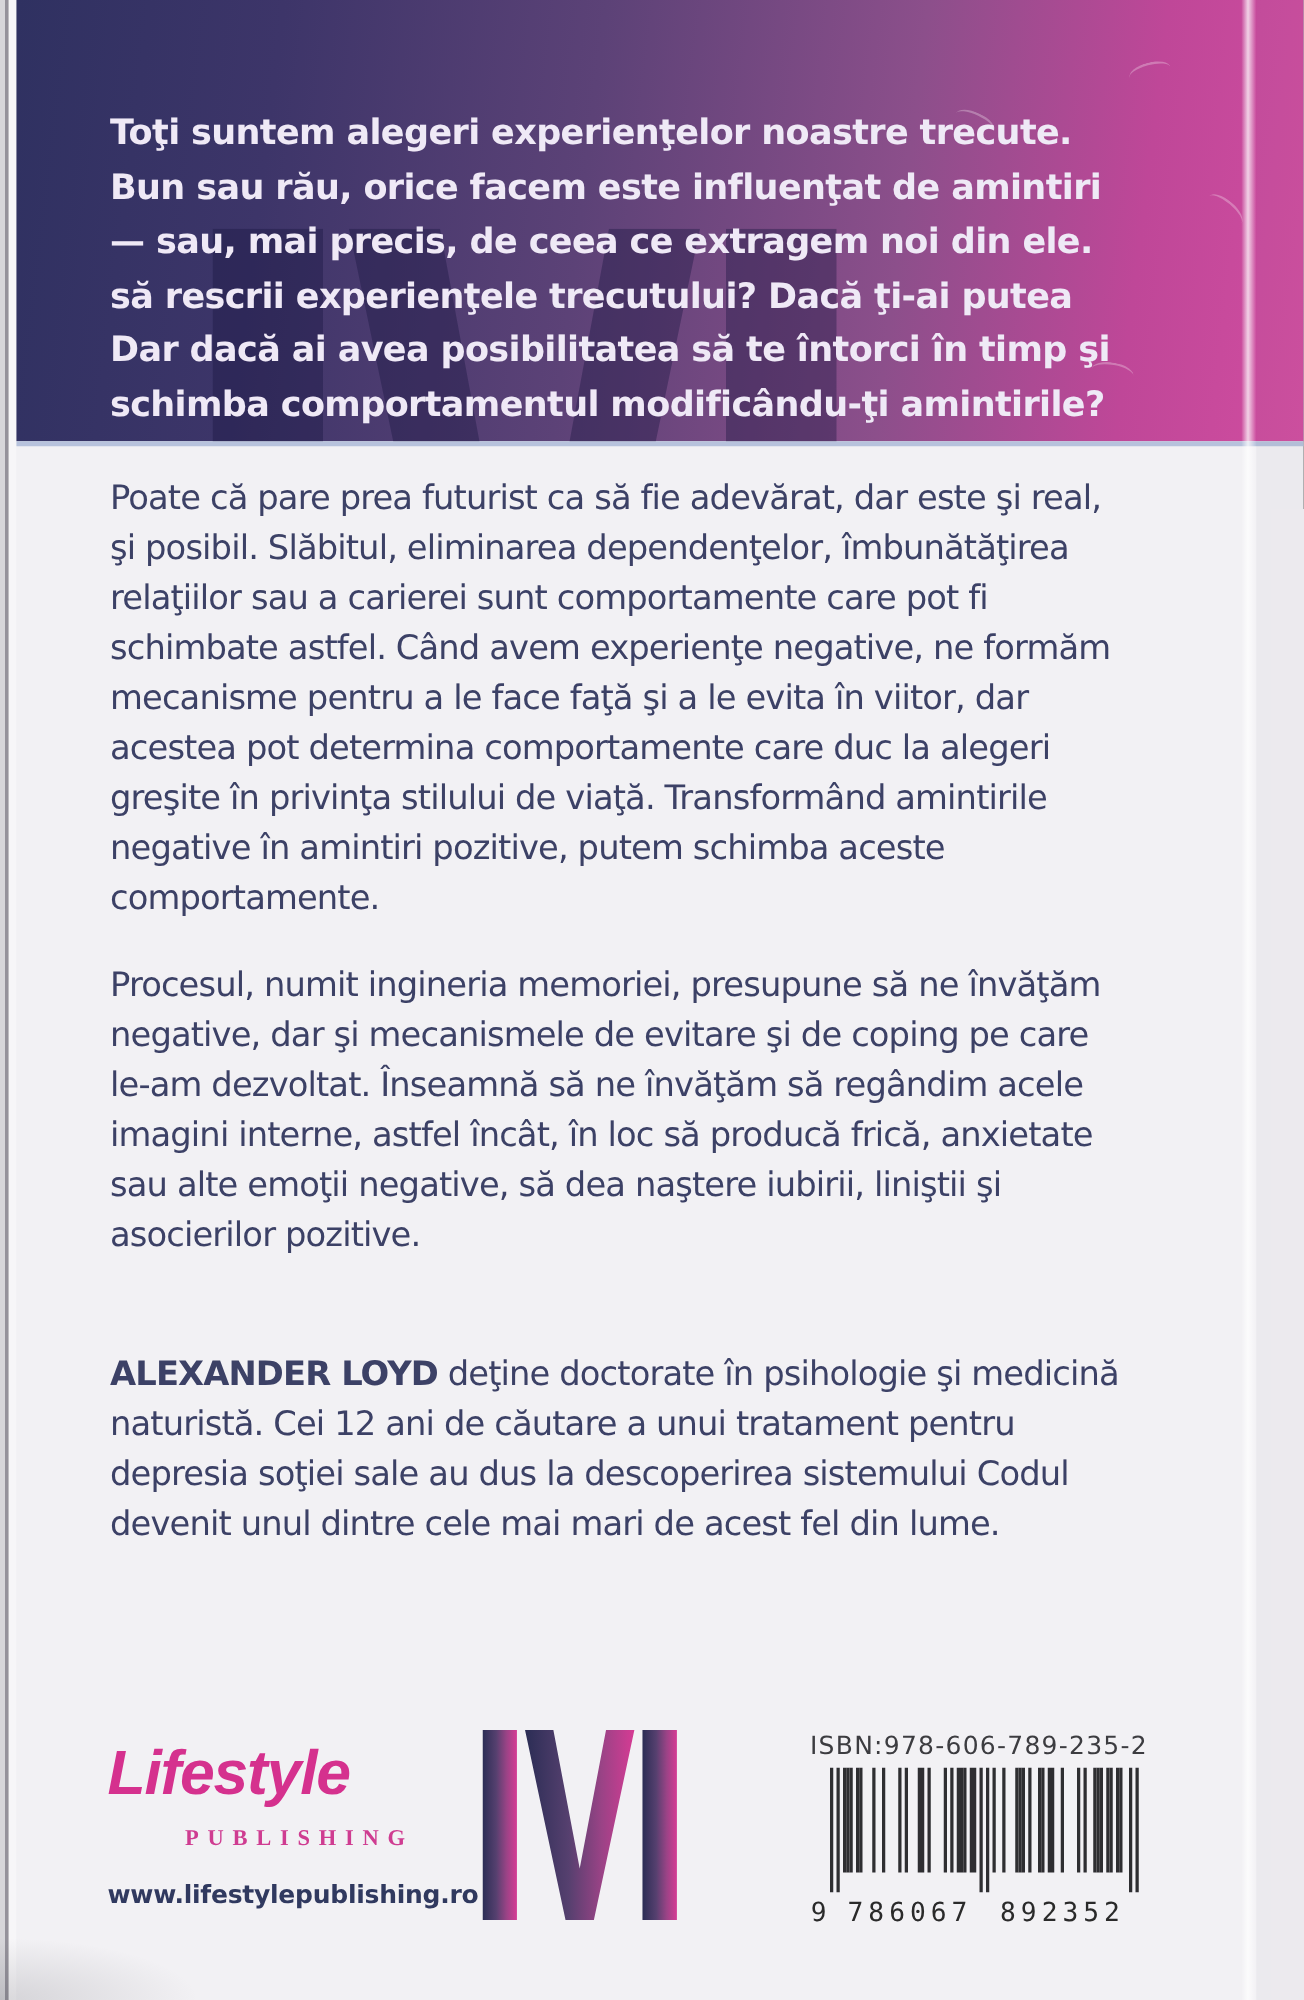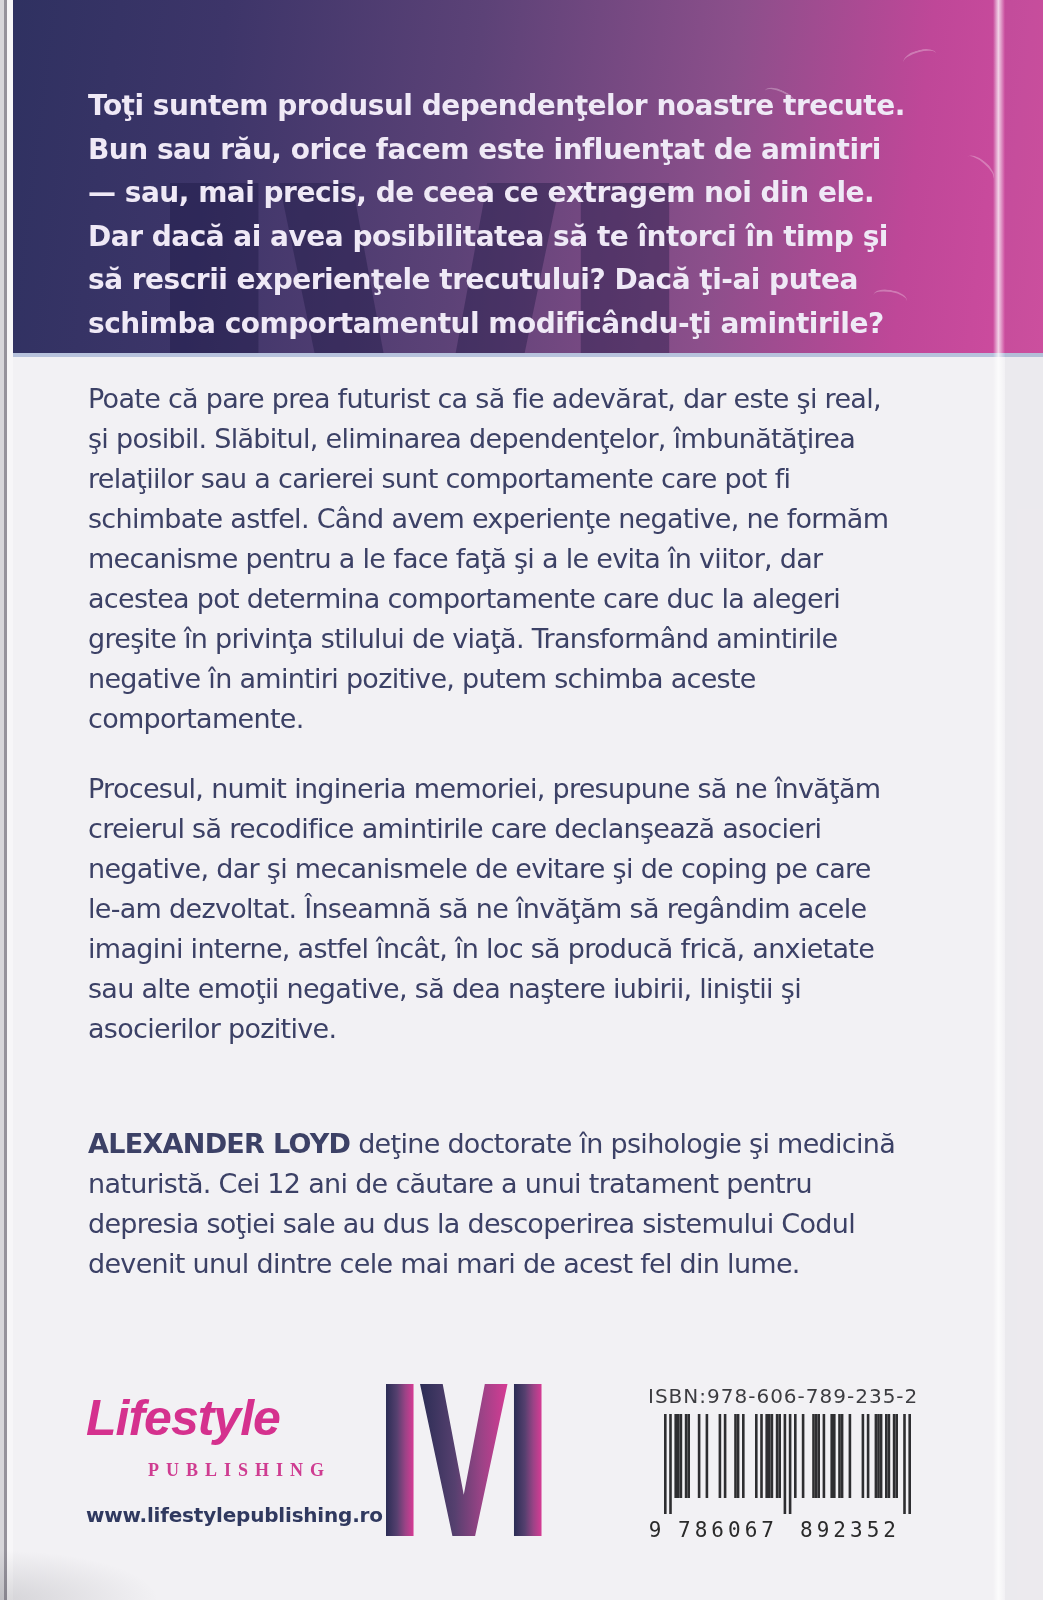--- a/index.html
+++ b/index.html
@@ -29,21 +29,21 @@
   .quote .line{
     white-space:nowrap;height:43.5px;line-height:43.5px;
     font-size:28px;font-weight:bold;letter-spacing:-0.5px;color:#efe9f6;
   }
   
   .para{position:absolute;left:88px;}
   .para .line{
     white-space:nowrap;height:40px;line-height:40px;
     font-size:27px;letter-spacing:-0.7px;color:#3c4166;
   }
-  .p1{top:379px;} .p2{top:769px;} .bio{top:1124px;}
+  .p1{top:379px;} .p2{top:769px;} .bio{top:1080px;}
   .bio .bold{font-weight:bold;}
   
   .publisher{position:absolute;left:86px;top:1390px;width:260px;}
   .logo-main{
     font-family:Liberation Sans, sans-serif;font-style:italic;font-weight:bold;
     font-size:50px;line-height:56px;color:#d5318e;letter-spacing:-1px;
   }
   .logo-sub{
     margin-left:62px;margin-top:14px;
     font-family:"Liberation Serif", serif;font-weight:bold;
@@ -82,44 +82,43 @@
         <polygon points="0,0 17,0 17,96 0,96"></polygon>
         <polygon points="21,0 35,0 48,70 61,0 75,0 55,96 41,96"></polygon>
         <polygon points="79,0 96,0 96,96 79,96"></polygon>
       </g>
     </svg>
     <div class="band-glint" style="left:750px;top:90px;transform:rotate(25deg);"></div>
     <div class="band-glint" style="left:890px;top:50px;transform:rotate(-15deg);"></div>
     <div class="band-glint" style="left:950px;top:160px;transform:rotate(40deg);"></div>
     <div class="band-glint" style="left:860px;top:290px;transform:rotate(10deg);"></div>
     <div class="quote">
-        <div class="line">Toţi suntem produsul dependenţelor noastre trecute.</div>
+        <div class="line">Toţi suntem alegeri experienţelor noastre trecute.</div>
         <div class="line">Bun sau rău, orice facem este influenţat de amintiri</div>
         <div class="line">— sau, mai precis, de ceea ce extragem noi din ele.</div>
+        <div class="line">să rescrii experienţele trecutului? Dacă ţi-ai putea</div>
         <div class="line">Dar dacă ai avea posibilitatea să te întorci în timp şi</div>
-        <div class="line">să rescrii experienţele trecutului? Dacă ţi-ai putea</div>
         <div class="line">schimba comportamentul modificându-ţi amintirile?</div>
       </div>
   </div>
 
   <div class="para p1">
       <div class="line">Poate că pare prea futurist ca să fie adevărat, dar este şi real,</div>
       <div class="line">şi posibil. Slăbitul, eliminarea dependenţelor, îmbunătăţirea</div>
       <div class="line">relaţiilor sau a carierei sunt comportamente care pot fi</div>
       <div class="line">schimbate astfel. Când avem experienţe negative, ne formăm</div>
       <div class="line">mecanisme pentru a le face faţă şi a le evita în viitor, dar</div>
       <div class="line">acestea pot determina comportamente care duc la alegeri</div>
       <div class="line">greşite în privinţa stilului de viaţă. Transformând amintirile</div>
       <div class="line">negative în amintiri pozitive, putem schimba aceste</div>
       <div class="line">comportamente.</div>
     </div>
 
   <div class="para p2">
       <div class="line">Procesul, numit ingineria memoriei, presupune să ne învăţăm</div>
-      <div class="line">creierul să recodifice amintirile care declanşează asocieri</div>
       <div class="line">negative, dar şi mecanismele de evitare şi de coping pe care</div>
       <div class="line">le-am dezvoltat. Înseamnă să ne învăţăm să regândim acele</div>
       <div class="line">imagini interne, astfel încât, în loc să producă frică, anxietate</div>
       <div class="line">sau alte emoţii negative, să dea naştere iubirii, liniştii şi</div>
       <div class="line">asocierilor pozitive.</div>
     </div>
 
   <div class="para bio">
     <div class="line"><span class="bold">ALEXANDER LOYD</span><span> deţine doctorate în psihologie şi medicină</span></div>
     <div>

